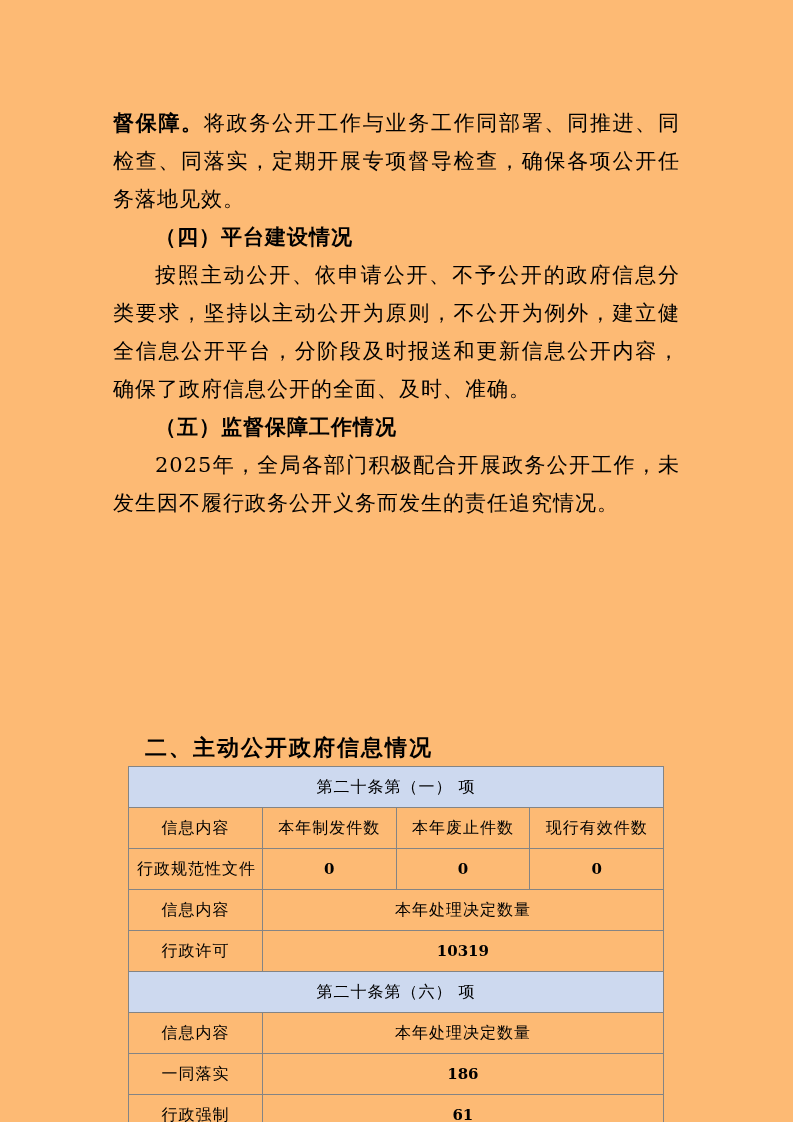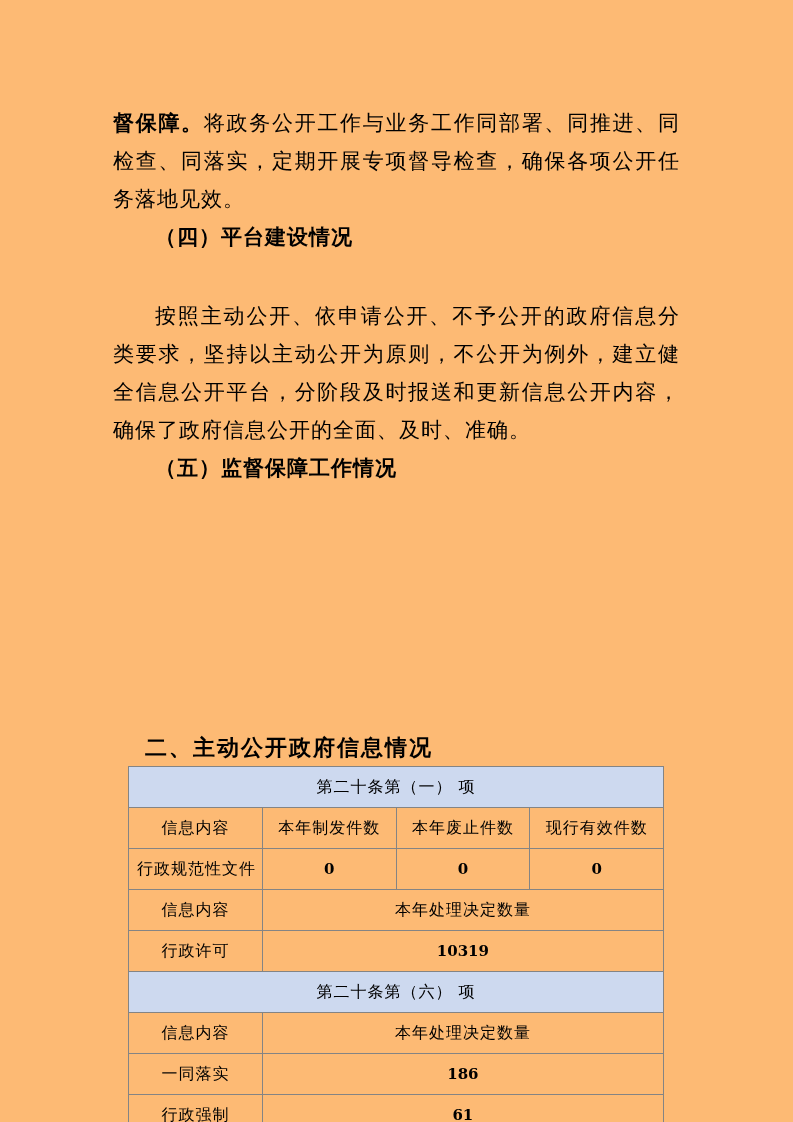--- a/index.html
+++ b/index.html
@@ -21,21 +21,21 @@
     position: absolute;
     left: 113px;
     top: 104px;
     width: 567px;
     font-size: 21px;
     line-height: 38px;
     letter-spacing: 1px;
     text-align: justify;
   }
   .para { margin: 0; }
-  .para.indent { text-indent: 2em; margin-top: 41px; }
+  .para.indent { text-indent: 2em; }
   .para.heading { text-indent: 2em; font-weight: bold; }
   .bold-lead { font-weight: bold; }
   
   .section2-title {
     position: absolute;
     left: 145px;
     top: 733px;
     margin: 0;
     font-family: "DejaVu Sans", "Liberation Sans", sans-serif;
     font-size: 22px;
@@ -76,20 +76,21 @@
 </head>
 <body>
 
 <div class="page">
 
   <div class="body-text">
     <p class="para"><span class="bold-lead">督保障。</span><span>将政务公开工作与业务工作同部署、同推进、同检查、同落实，定期开展专项督导检查，确保各项公开任务落地见效。</span></p>
     <p class="para heading">（四）平台建设情况</p>
     <p class="para indent">按照主动公开、依申请公开、不予公开的政府信息分类要求，坚持以主动公开为原则，不公开为例外，建立健全信息公开平台，分阶段及时报送和更新信息公开内容，确保了政府信息公开的全面、及时、准确。</p>
     <p class="para heading">（五）监督保障工作情况</p>
+    <p class="para indent">2025年，全局各部门积极配合开展政务公开工作，未发生因不履行政务公开义务而发生的责任追究情况。</p>
   </div>
 
   <h2 class="section2-title">二、主动公开政府信息情况</h2>
 
   <table class="info-table">
     <colgroup>
       <col style="width:25%">
         <col style="width:25%">
         <col style="width:25%">
         <col style="width:25%">

